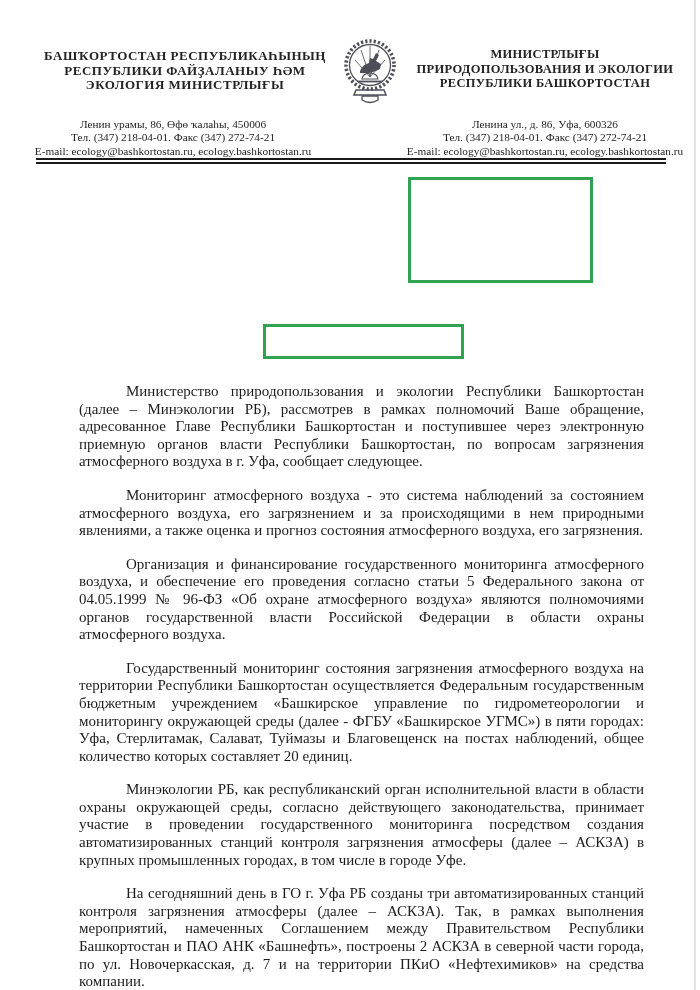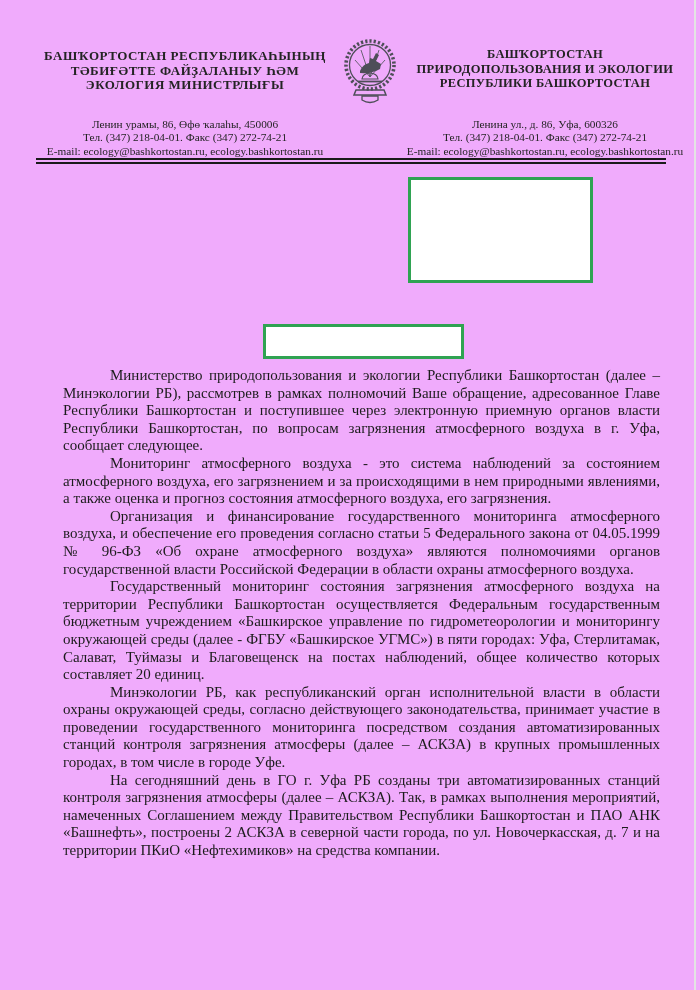--- a/index.html
+++ b/index.html
@@ -1,60 +1,60 @@
 <!DOCTYPE html>
 <html><head>
 <meta charset="utf-8">
 <style>
   html,body { margin:0; padding:0; background:#888; }
   .page {
     position:relative; width:700px; height:990px; margin:0 auto;
-    background:#f0abfc; overflow:hidden;
+    background:#ffffff; overflow:hidden;
     font-family:"Liberation Serif","DejaVu Serif",serif; color:#1f1f1f;
   }
   
   .lh-left  { position:absolute; left:36px;  top:49px; width:298px; text-align:center; }
   .lh-right { position:absolute; left:398px; top:47px; width:294px; text-align:center; }
   .lh-title div {
     font-weight:bold; font-size:13px; line-height:14.6px; letter-spacing:0.5px; color:#242424;
     white-space:nowrap;
   }
   .lh-right .lh-title div { font-size:12.5px; letter-spacing:0.3px; }
   .lh-address { position:absolute; top:118px; text-align:center; font-size:11.3px; line-height:13.4px; color:#242424; }
-  .lh-address.a-left  { left:22px;  width:326px; }
+  .lh-address.a-left  { left:10px;  width:326px; }
   .lh-address.a-right { left:398px; width:294px; }
   .lh-address div { white-space:nowrap; }
   .emblem { position:absolute; left:342px; top:34px; width:56px; height:82px; }
   
   .rule {
     position:absolute; left:36px; top:158px; width:630px; height:2px;
     border-top:2px solid #1a1a1a; border-bottom:2px solid #1a1a1a;
   }
   
   .green-box { position:absolute; box-sizing:border-box; border:3px solid #2fa352; background:#ffffff; }
   .green-box.big   { left:408px; top:177px; width:185px; height:106px; }
   .green-box.small { left:263px; top:324px; width:201px; height:35px; }
   
   .body-text {
     position:absolute; left:63px; top:367px; width:597px;
     font-size:15px; line-height:17.6px; text-align:justify; color:#1c1c1c;
   }
-  .body-text p { margin:0; text-indent:47px; }
+  .body-text p { margin:16px; text-indent:47px; }
   
   .scan-edge { position:absolute; right:4px; top:0; width:2px; height:990px; background:#e3e3e3; }
 </style>
 </head>
 <body>
 
 <div class="page">
 
   <div class="lh-left">
     <div class="lh-title">
       <div>БАШҠОРТОСТАН РЕСПУБЛИКАҺЫНЫҢ</div>
-      <div>ТӘБИҒӘТТЕ ФАЙҘАЛАНЫУ ҺӘМ</div>
+      <div>РЕСПУБЛИКИ ФАЙҘАЛАНЫУ ҺӘМ</div>
       <div>ЭКОЛОГИЯ МИНИСТРЛЫҒЫ</div>
     </div>
   </div>
   <div class="lh-address a-left">
     <div>Ленин урамы, 86, Өфө ҡалаһы, 450006</div>
     <div>Тел. (347) 218-04-01. Факс (347) 272-74-21</div>
     <div>E-mail: ecology@bashkortostan.ru, ecology.bashkortostan.ru</div>
   </div>
 
   <div class="emblem">
@@ -71,21 +71,21 @@
       <path d="M18 37 q3 -7 9 -8 l1 -5 3 1 3 -6 3 2 -3 6 5 3 -1 5 q-8 5 -20 4 z" fill="#4e4e58"></path>
       <path d="M20 45 a8 6 0 0 1 16 0 z" fill="none" stroke="#4e4e58" stroke-width="1.2"></path>
       <line x1="16" y1="47.5" x2="40" y2="47.5" stroke="#4e4e58" stroke-width="1.8"></line>
       <path d="M14 56 h28 l2 5 h-32 z" fill="none" stroke="#4e4e58" stroke-width="1.5"></path>
       <path d="M20 62 h16 v4 q-8 5 -16 0 z" fill="none" stroke="#4e4e58" stroke-width="1.3"></path>
     </svg>
   </div>
 
   <div class="lh-right">
     <div class="lh-title">
-      <div>БАШҠОРТОСТАН</div>
+      <div>МИНИСТРЛЫҒЫ</div>
       <div>ПРИРОДОПОЛЬЗОВАНИЯ И ЭКОЛОГИИ</div>
       <div>РЕСПУБЛИКИ БАШКОРТОСТАН</div>
     </div>
   </div>
   <div class="lh-address a-right">
     <div>Ленина ул., д. 86, Уфа, 600326</div>
     <div>Тел. (347) 218-04-01. Факс (347) 272-74-21</div>
     <div>E-mail: ecology@bashkortostan.ru, ecology.bashkortostan.ru</div>
   </div>
 

